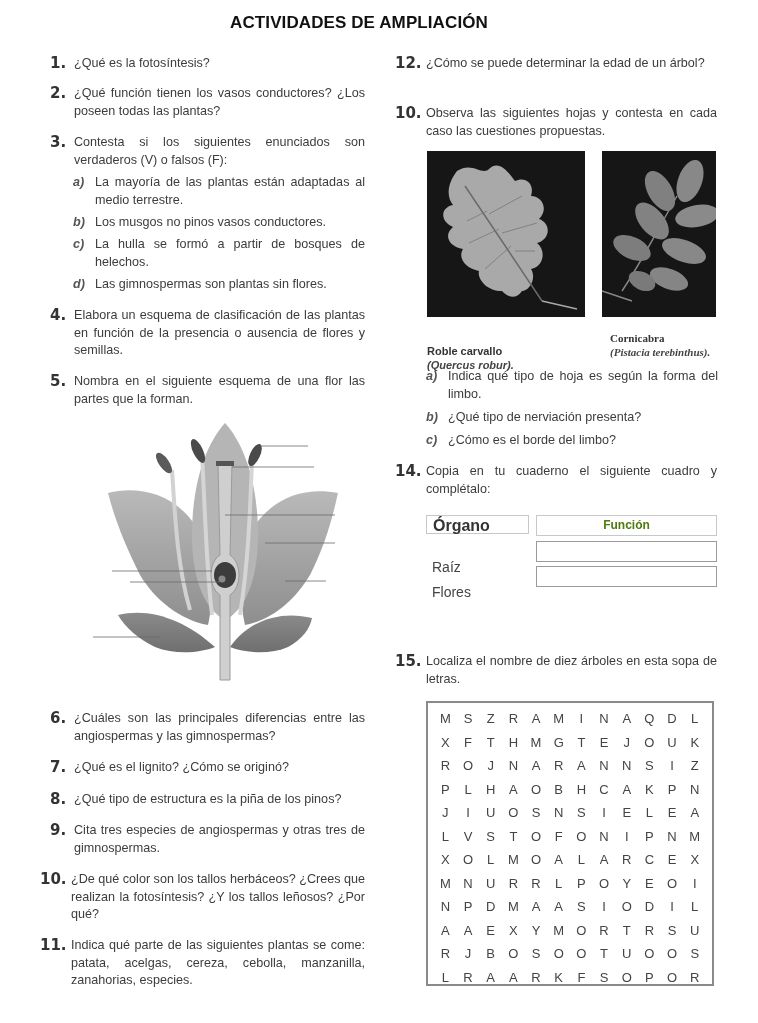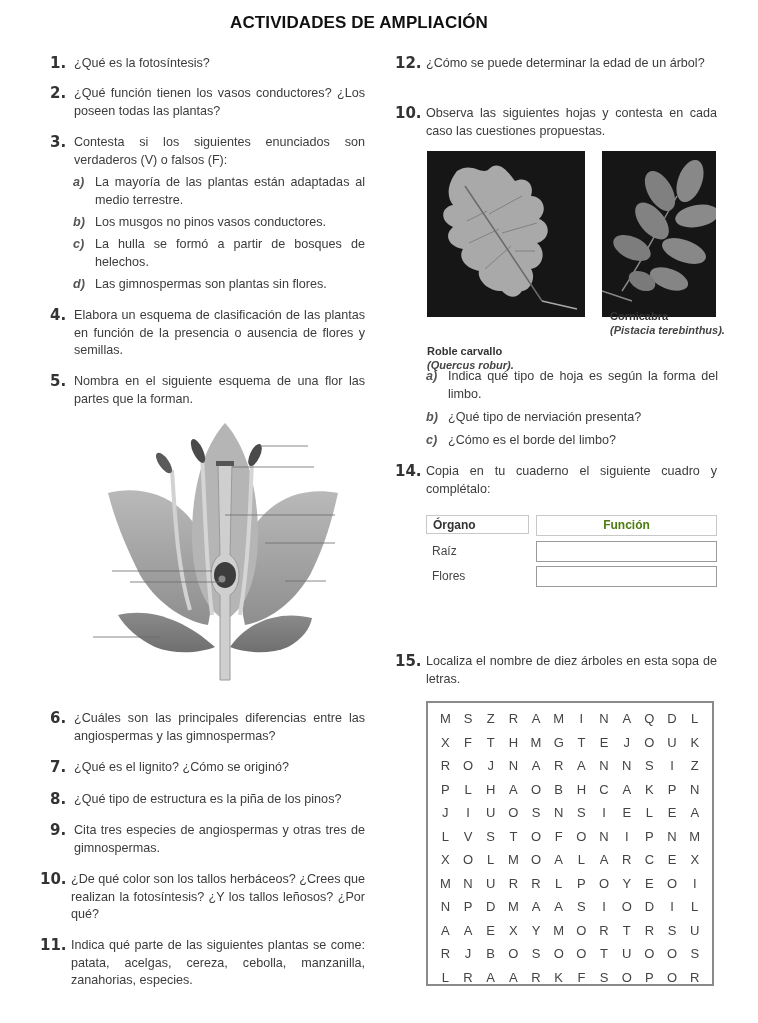--- a/index.html
+++ b/index.html
@@ -14,25 +14,25 @@
   .q.wide .txt { margin-left: 31px; }
   .sub { position: absolute; font-size: 12.6px; line-height: 17.5px; color: #3c3c3c; }
   .sub .lbl { position: absolute; left: 0; top: 0; font-weight: bold; font-style: italic; color: #555; }
   .sub .txt { display: block; margin-left: 22px; text-align: justify; }
   .photo { position: absolute; background: #161616; overflow: hidden; }
   .caption { position: absolute; font-size: 11px; line-height: 14px; color: #333; }
   .caption .name { font-weight: bold; display: block; }
   .caption .sci { font-style: italic; font-weight: bold; display: block; color: #444; }
   .table14 { position: absolute; left: 426px; top: 513px; width: 292px; }
   .t-row { position: relative; height: 25.5px; }
-  .t-organ { position: absolute; left: 6px; top: 5px; font-size: 12px; color: #444; }
+  .t-organ { position: absolute; left: 6px; top: 20px; font-size: 14px; color: #444; }
   .t-box { position: absolute; left: 110px; width: 179px; height: 19px; top: 2px;
            border: 1px solid #9a9a9a; background: #fff; }
   .t-head-organ { position: absolute; left: 0; top: 2px; width: 103px; height: 19px;
-                  border: 1px solid #c8c8c8; font-weight: bold; font-size: 12px; line-height: 19px;
+                  border: 1px solid #c8c8c8; font-weight: bold; font-size: 16px; line-height: 19px;
                   padding-left: 6px; box-sizing: border-box; color: #333; }
   .t-head-func { position: absolute; left: 110px; top: 2px; width: 181px; height: 21px;
                  border: 1px solid #c8c8c8; font-weight: bold; font-size: 12px; line-height: 19px;
                  text-align: center; box-sizing: border-box; color: #4d7c0f; }
   .wordsearch { position: absolute; left: 426px; top: 701px; width: 288px; height: 285px;
                 border: 2px solid #8a8a8a; box-sizing: border-box; }
   .ws-row { position: absolute; left: 6px; right: 6px; height: 24px; display: flex; }
   .ws-cell { flex: 1; text-align: center; font-size: 13px; line-height: 24px; color: #444; }
   .flower { position: absolute; left: 80px; top: 415px; width: 280px; height: 280px; }
 </style>
@@ -180,21 +180,21 @@
     <ellipse cx="82" cy="100" rx="23" ry="11" transform="rotate(20 82 100)" fill="#888"></ellipse>
     <ellipse cx="30" cy="97" rx="20" ry="11" transform="rotate(25 30 97)" fill="#7d7d7d"></ellipse>
     <ellipse cx="67" cy="128" rx="20" ry="10" transform="rotate(20 67 128)" fill="#858585"></ellipse>
     <ellipse cx="40" cy="130" rx="14" ry="9" transform="rotate(25 40 130)" fill="#7a7a7a"></ellipse>
   </svg>
 </div>
 <div class="caption" style="left:427px; top:344px;">
   <span class="name">Roble carvallo</span>
   <span class="sci">(Quercus robur).</span>
 </div>
-<div class="caption" style="left:610px; top:309px;">
+<div class="caption" style="left:610px; top:331px;font-family:Liberation Serif, serif;">
   <span class="name">Cornicabra</span>
   <span class="sci">(Pistacia terebinthus).</span>
 </div>
 
 <div class="sub" style="left:426px; top:368px; width:292px;">
   <span class="lbl">a)</span>
   <span class="txt">Indica qué tipo de hoja es según la forma del limbo.</span>
 </div>
 <div class="sub" style="left:426px; top:409px; width:292px;">
   <span class="lbl">b)</span>

